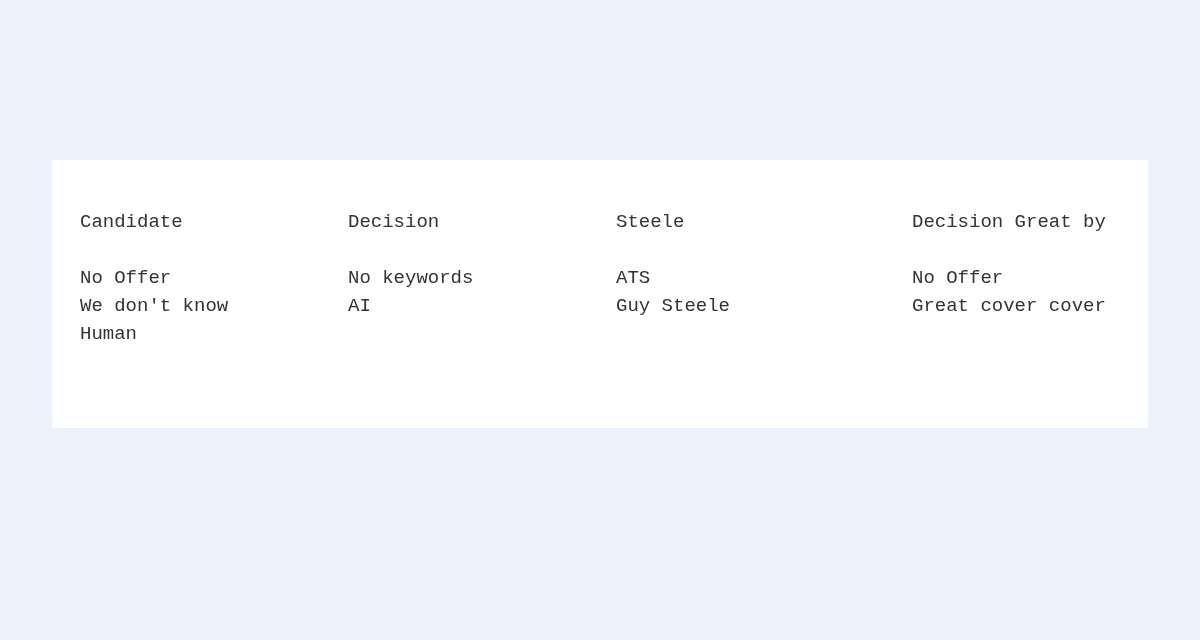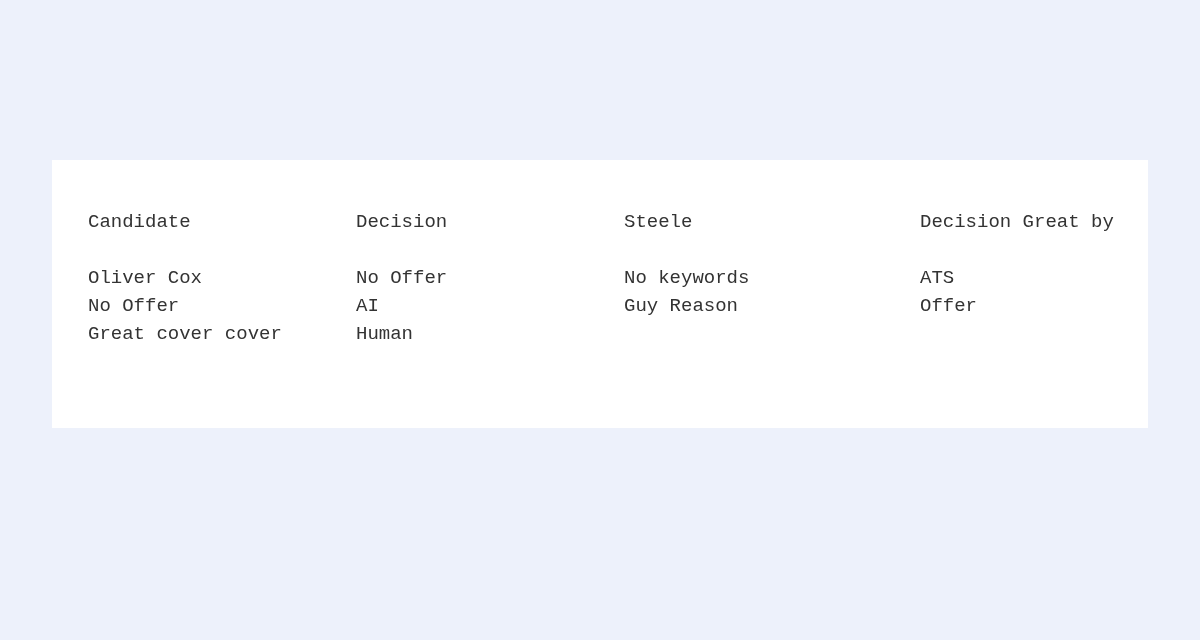--- a/index.html
+++ b/index.html
@@ -14,21 +14,21 @@
       display: flex;
       align-items: flex-start;
       justify-content: center;
       padding-top: 160px;
       font-family: ui-monospace, SFMono-Regular, "SF Mono", Menlo, Monaco, Consolas, "Liberation Mono", "Courier New", monospace;
       color: #333;
     }
     .card {
       background-color: #ffffff;
       width: 1096px;
-      padding: 48px 36px 80px 36px;
+      padding: 48px 36px 80px 28px;
     }
     .table {
       display: grid;
       grid-template-columns: 268px 268px 296px 1fr;
       font-size: 19px;
       line-height: 28px;
     }
     .col-header {
       margin-bottom: 28px;
     }
@@ -40,27 +40,26 @@
 <body>
 
 <div class="card">
   <div class="table">
 
     <div class="cell col-header">Candidate</div>
     <div class="cell col-header">Decision</div>
     <div class="cell col-header">Steele</div>
     <div class="cell col-header">Decision Great by</div>
 
-    <div class="cell">Oliver Cox</div>
     <div class="cell">No Offer</div>
     <div class="cell">No keywords</div>
     <div class="cell">ATS</div>
 
     <div class="cell">No Offer</div>
+    <div class="cell">We don't know</div>
     <div class="cell">AI</div>
 
-    <div class="cell">Guy Reason</div>
-    <div class="cell">Offer</div>
+    <div class="cell">Guy Steele</div>
     <div class="cell">Great cover cover</div>
     <div class="cell">Human</div>
 
   </div>
 </div>
 
 </body></html>

